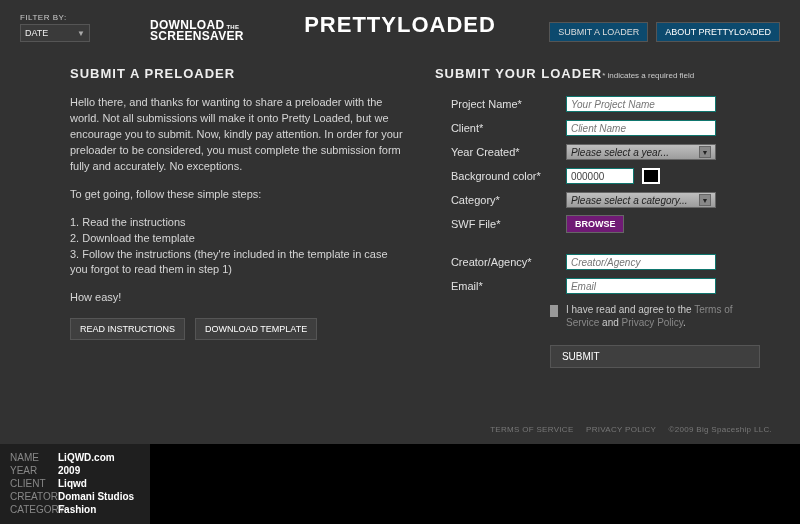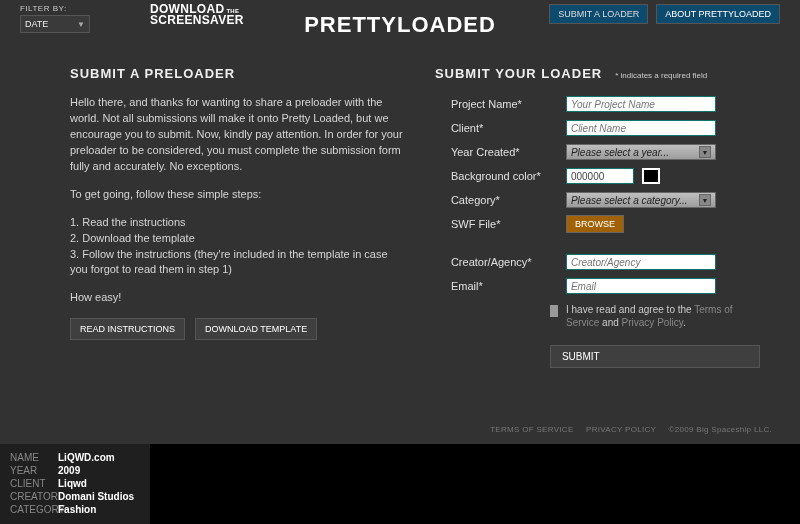--- a/index.html
+++ b/index.html
@@ -6,21 +6,21 @@
   body {
     width:800px; height:524px;
     background:#323232;
     font-family:"Helvetica Neue", Arial, sans-serif;
     color:#ddd;
     overflow:hidden;
     position:relative;
   }
   
   .topbar {
-    display:flex; align-items:flex-start;
+    display:flex; align-items:flex-end;
     padding:4px 20px 4px 20px;
     height:46px;
   }
   .filter-label { font-size:8px; letter-spacing:0.5px; color:#ccc; }
   .filter-wrap { display:flex; flex-direction:column; margin-right:60px;}
   .filter-select {
     display:flex; align-items:center; justify-content:space-between;
     width:70px; height:18px;
     background:#3a3a3a; border:1px solid #555;
     padding:0 4px; margin-top:2px;
@@ -54,21 +54,21 @@
   .content {
     display:flex; padding:20px 40px 10px 70px;
   }
   .left { width:340px; }
   .right { width:330px; margin-left:30px; }
   h2 { font-size:13px; letter-spacing:1px; color:#eee; font-weight:700; margin-bottom:14px;}
   .left p { font-size:11px; color:#d5d5d5; line-height:1.45; margin-bottom:12px; font-weight:300;}
   .left .buttons { display:flex; gap:10px; margin-top:6px;}
   .left .buttons .btn { background:#3f3f3f; color:#fff; font-size:9px; padding:5px 9px;}
   .right .heading-row { display:flex; justify-content:flex-start; align-items:baseline; margin-bottom:14px;}
-  .right .req-note { font-size:8px; color:#ccc;margin-left:13px;}
+  .right .req-note { font-size:8px; color:#ccc;}
   .form-row { display:flex; align-items:center; margin-bottom:6px; min-height:18px;padding-left:16px;}
   .form-row label { width:115px; font-size:11px; color:#e0e0e0; font-weight:300;}
   .form-row input[type=text] {
     height:16px; width:150px;
     background:#fff; color:#444; font-size:10px;
     border:1px solid #0f766e; padding:0 4px;
     font-style:italic;
   }
   .select-box {
     display:flex; align-items:center; justify-content:space-between;
@@ -81,22 +81,22 @@
     width:12px; height:12px; background:#888; border:1px solid #666;
     display:flex; align-items:center; justify-content:center;
     font-size:7px; color:#222;
   }
   .color-input { width:68px !important; font-style:normal !important;}
   .swatch {
     width:18px; height:16px; background:#000; border:2px solid #fff;
     margin-left:8px;
   }
   .browse-btn {
-    background:#a16207; border:1px solid #666; color:#fff;
-    font-size:9px; padding:3px 8px; cursor:pointer;
+    background:#701a75; border:1px solid #666; color:#fff;
+    font-size:9px; padding:3px 8px; cursor:pointer;font-weight:bold;
   }
   .gap { height:14px; }
   .checkbox-row { display:flex; align-items:flex-start; margin:8px 0 0 115px; }
   .checkbox {
     width:12px; height:12px; background:#999; margin-right:8px; margin-top:2px;
     cursor:pointer;
   }
   .check-text { font-size:10px; color:#ccc; font-weight:300; line-height:1.3;}
   .check-text .link { color:#888; }
   .submit-wrap { margin:16px 0 0 115px;}

